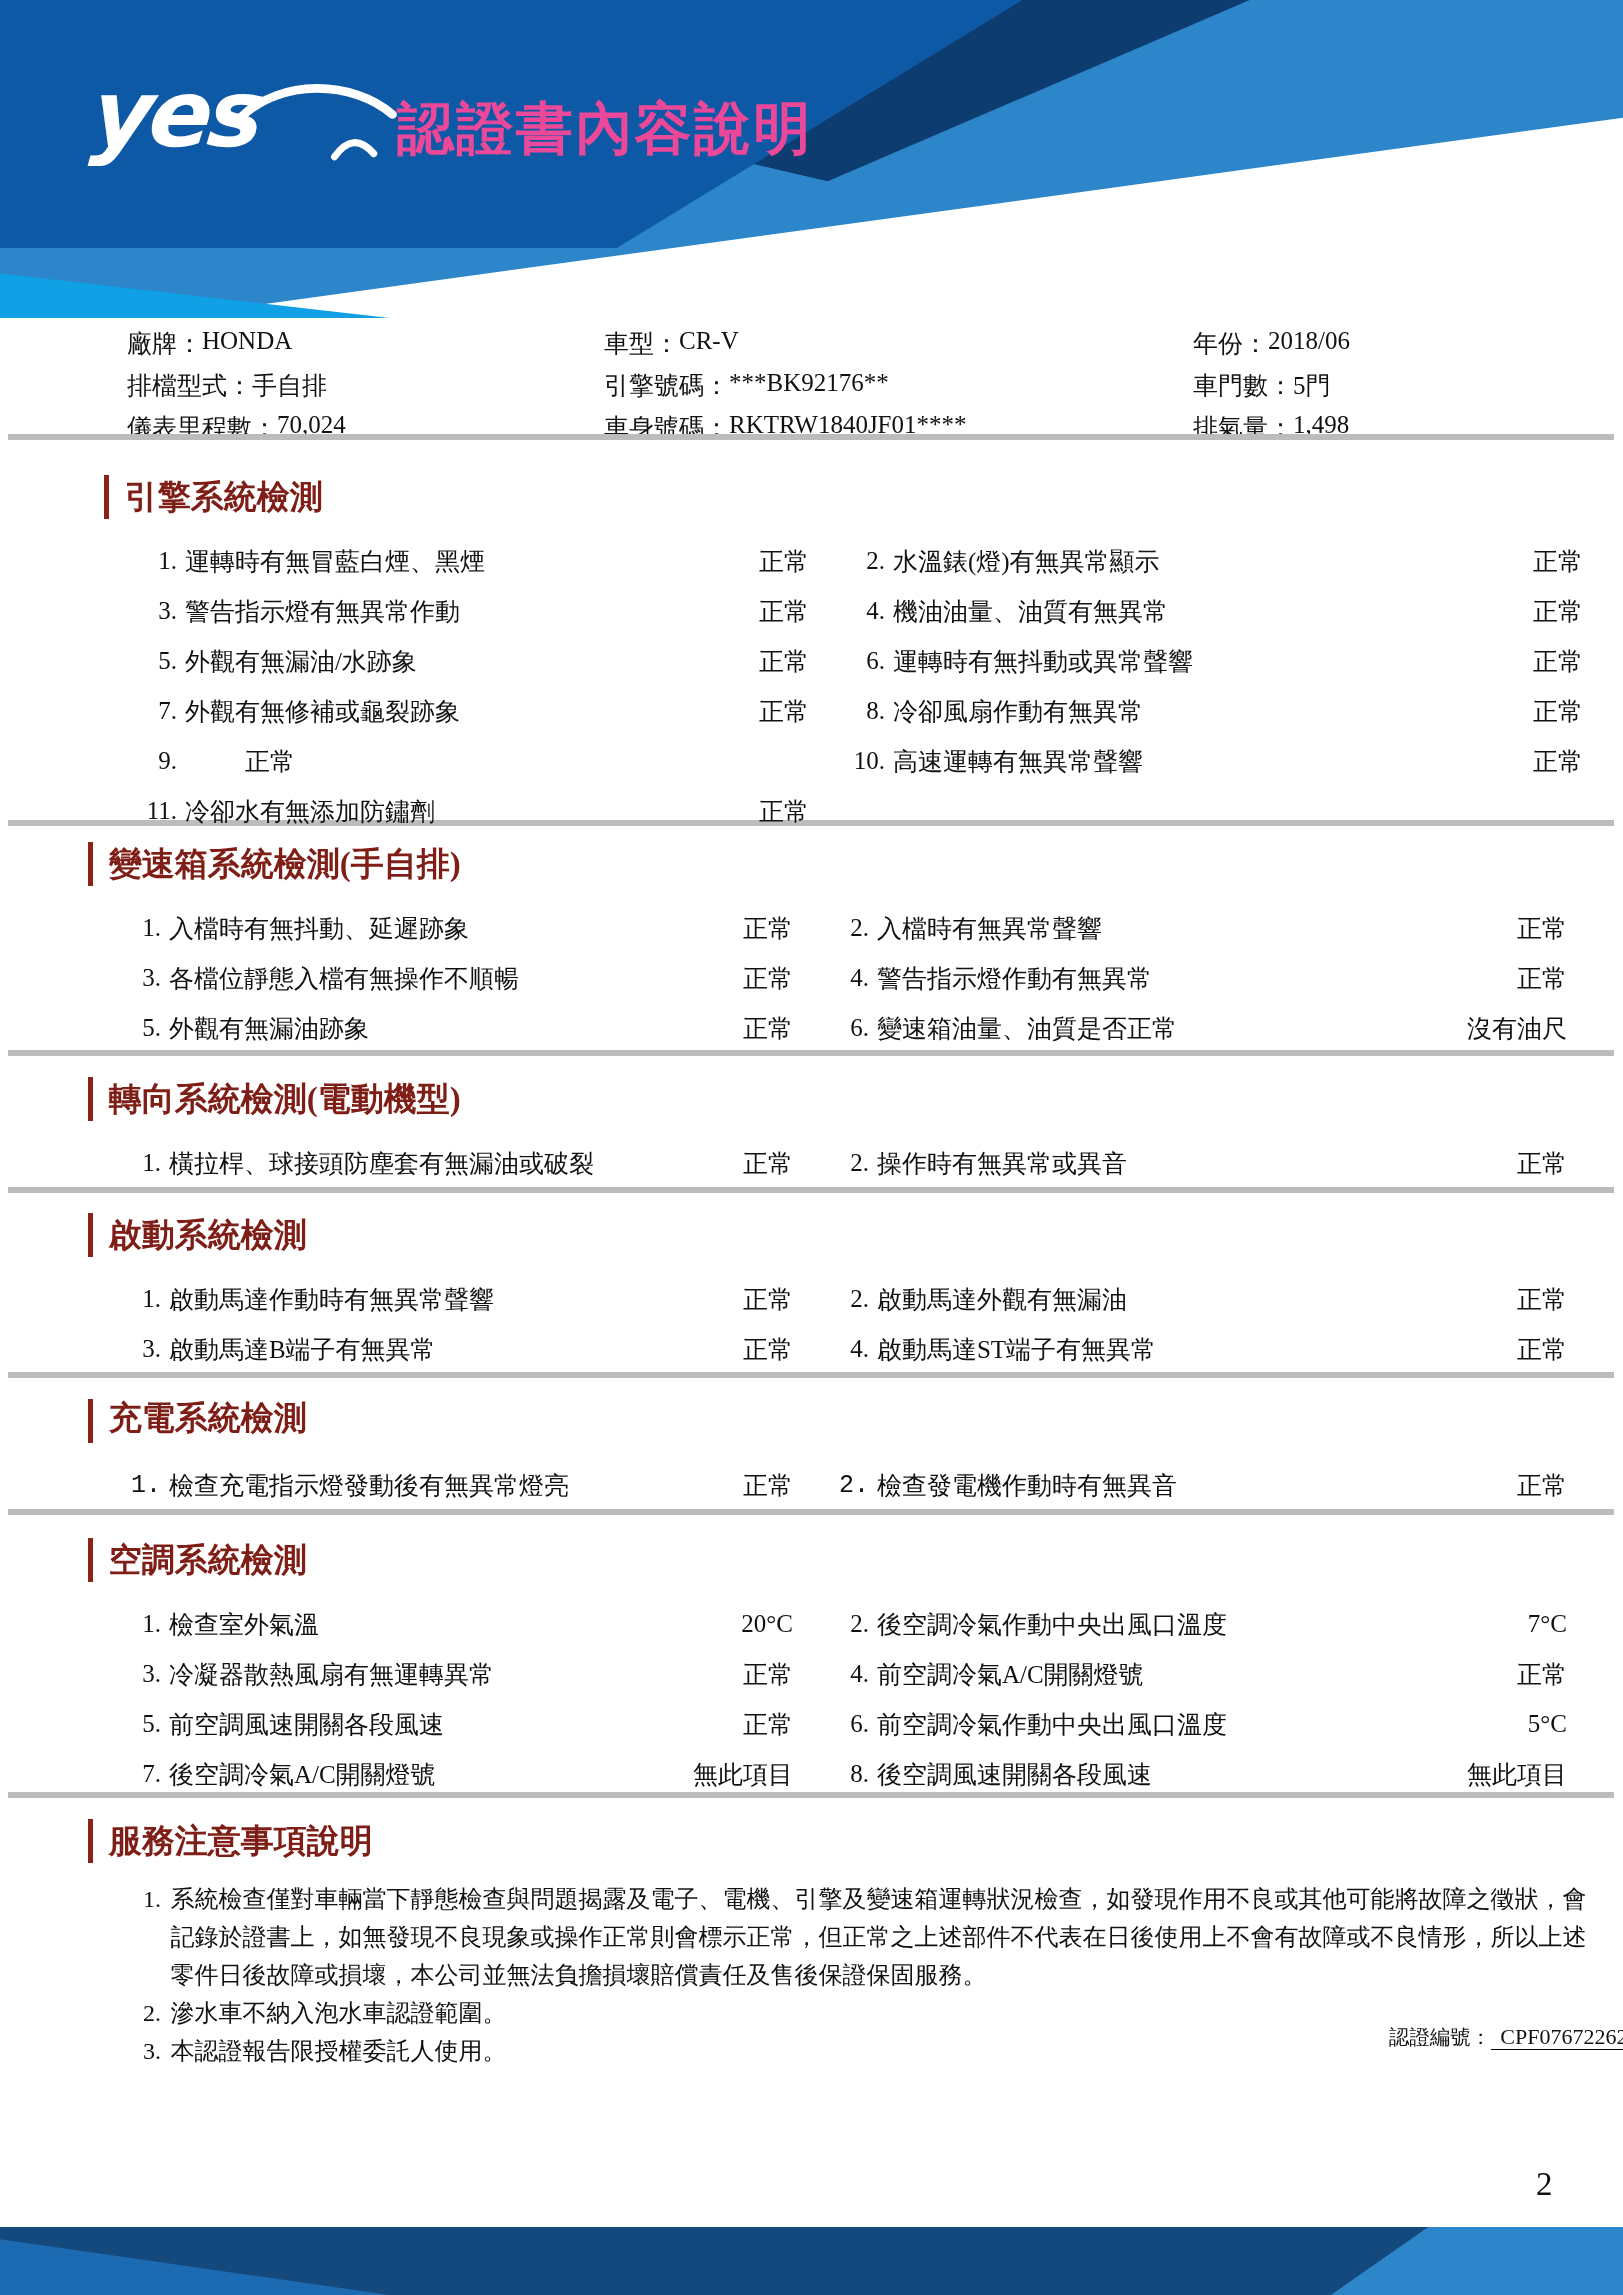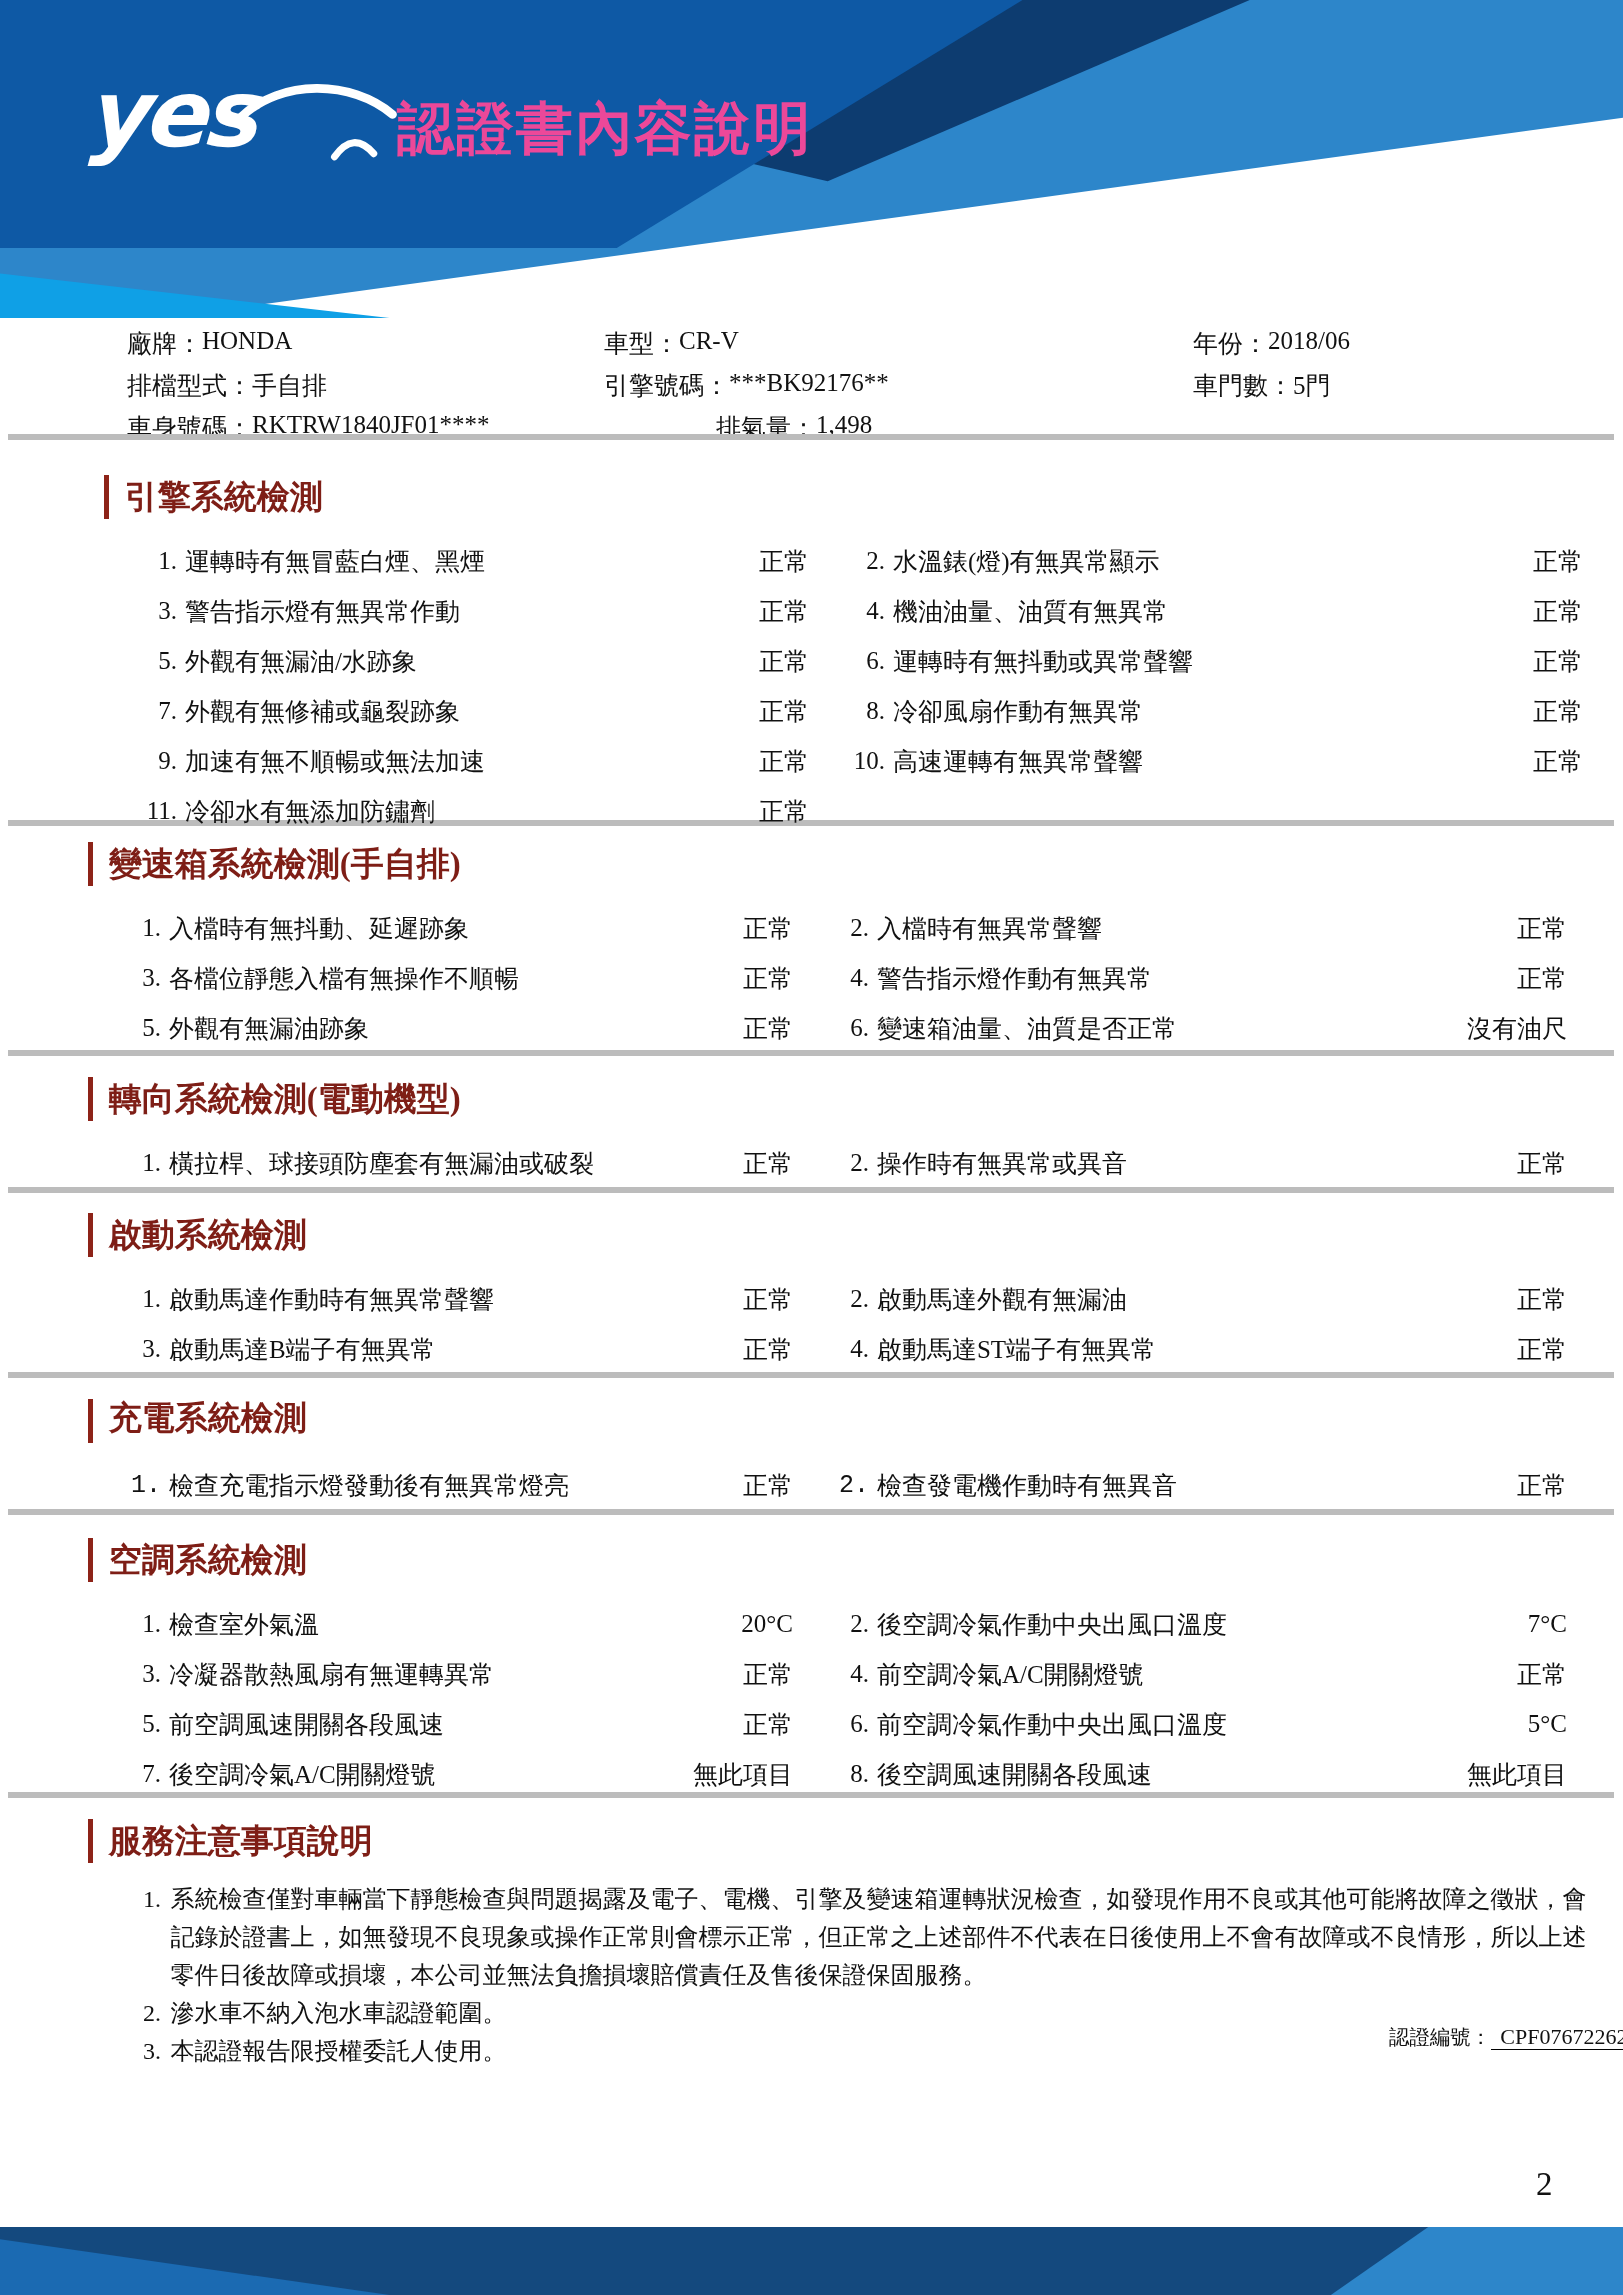--- a/index.html
+++ b/index.html
@@ -97,20 +97,24 @@
       <div class="info-cell c1">
         <span>引擎號碼：</span>
           <span>***BK92176**</span>
       </div>
       <div class="info-cell c2">
         <span>車門數：</span>
           <span>5門</span>
       </div>
     </div>
     <div class="info-row">
+      <div class="info-cell c0">
+        <span>儀表里程數：</span>
+          <span>70,024</span>
+      </div>
       <div class="info-cell c1">
         <span>車身號碼：</span>
           <span>RKTRW1840JF01****</span>
       </div>
       <div class="info-cell c2">
         <span>排氣量：</span>
           <span>1,498</span>
       </div>
     </div>
   </div>
@@ -169,21 +173,20 @@
             </div>
             <div class="cell r">
               <span class="no">8.</span>
               <span class="txt">冷卻風扇作動有無異常</span>
               <span class="res">正常</span>
             </div>
           </div>
           <div class="row">
             <div class="cell l">
               <span class="no">9.</span>
-              <span class="txt">加速有無不順暢或無法加速</span>
               <span class="res">正常</span>
             </div>
             <div class="cell r">
               <span class="no">10.</span>
               <span class="txt">高速運轉有無異常聲響</span>
               <span class="res">正常</span>
             </div>
           </div>
           <div class="row">
             <div class="cell l">

